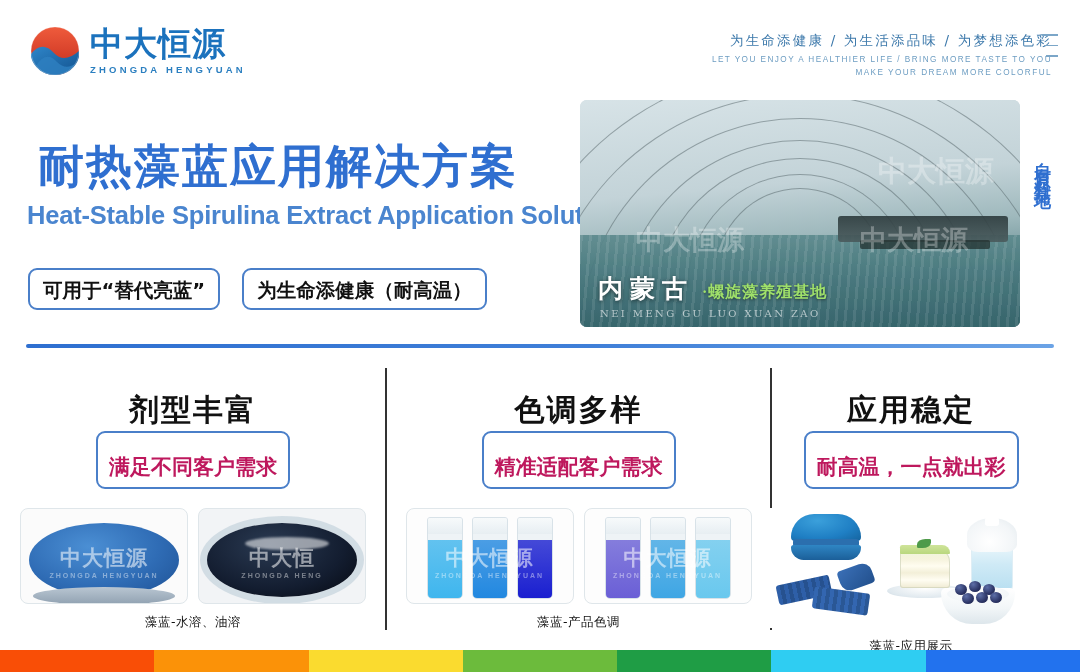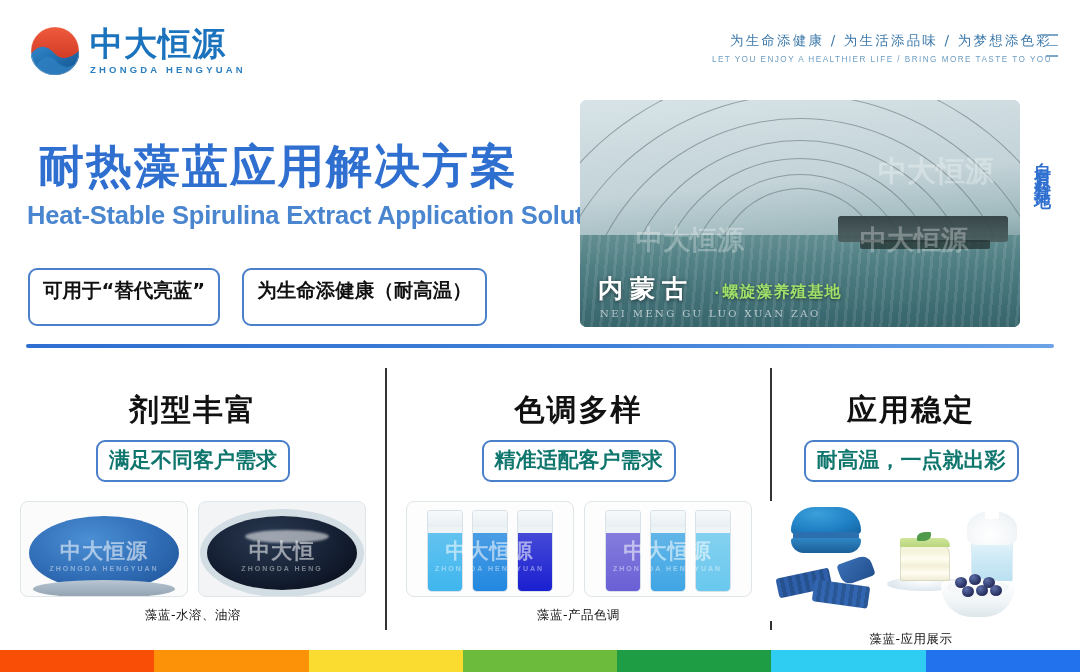--- a/index.html
+++ b/index.html
@@ -55,21 +55,21 @@
     white-space: nowrap;
   }
   .subheadline {
     position: absolute; left: 27px; top: 201px;
     font-size: 25.5px; font-weight: bold; color: #4a85cf;
     letter-spacing: -0.2px; white-space: nowrap;
   }
   .pills { position: absolute; left: 28px; top: 268px; display: flex; gap: 22px; }
   .pill {
     border: 2px solid #4a7fc9; border-radius: 9px;
-    padding: 7px 13px 20px; font-size: 19.5px; font-weight: bold;
+    padding: 7px 13px 4px; font-size: 19.5px; font-weight: bold;
     color: #111; font-family: "DejaVu Sans", sans-serif;
     white-space: nowrap; background: #fff;
   }
 
   
   .hero-img {
     position: absolute; left: 580px; top: 100px; width: 440px; height: 227px;
     border-radius: 7px; overflow: hidden;
     background: linear-gradient(170deg,#cfdce0 0%,#b9ccd2 30%,#7f9ea3 62%,#4f7f82 85%,#3d6b70 100%);
   }
@@ -107,22 +107,22 @@
   .hero-wm.a { font-size: 29px; right: 26px; top: 52px; }
   .hero-wm.b { font-size: 27px; left: 56px; top: 122px; }
   .hero-wm.c { font-size: 27px; right: 52px; top: 122px; }
   .hero-caption { position: absolute; left: 18px; bottom: 22px; display: flex; align-items: baseline; }
   .hero-cap-main {
     font-size: 25px; color: #fff; font-weight: bold; letter-spacing: 7px;
     font-family: "DejaVu Serif", serif; text-shadow: 0 1px 4px rgba(0,0,0,.55);
   }
   .hero-cap-sub {
     font-size: 16px; color: #9fe06a; font-weight: bold; letter-spacing: 1px;
-    font-family: Liberation Mono, monospace; text-shadow: 0 1px 3px rgba(0,0,0,.5);
-    margin-left: 18px;
+    font-family: Liberation Serif, serif; text-shadow: 0 1px 3px rgba(0,0,0,.5);
+    margin-left: 8px;
     text-align: center;
   }
   .hero-cap-py {
     position: absolute; left: 20px; bottom: 8px; font-size: 10px;
     color: rgba(255,255,255,0.62); letter-spacing: 2.4px;
     font-family: "DejaVu Serif", serif;
   }
   .vertical-label {
     position: absolute; left: 1032px; top: 148px;
     writing-mode: vertical-rl; font-size: 17px; font-weight: bold;
@@ -151,22 +151,22 @@
   }
   .vdiv.v1 { left: 385px; }
   .vdiv.v2 { left: 770px; }
 
   .col-title {
     font-size: 30px; font-weight: bold; color: #111;
     font-family: "DejaVu Sans", sans-serif; letter-spacing: 2px;
     margin-top: 28px; white-space: nowrap;
   }
   .col-badge {
-    margin-top: 9px; border: 2px solid #4a7fc9; border-radius: 9px;
-    padding: 4px 11px 6px; font-size: 21px; font-weight: bold; color: #0f766e;
+    margin-top: 0; border: 2px solid #4a7fc9; border-radius: 9px;
+    padding: 20px 11px 6px; font-size: 21px; font-weight: bold; color: #be185d;
     font-family: "DejaVu Sans", sans-serif; white-space: nowrap; background: #fff;
   }
   .col-imgs { display: flex; gap: 10px; margin-top: 19px; align-items: flex-end; }
   .col-caption {
     margin-top: 10px; font-size: 12.5px; color: #111; font-weight: normal;
     font-family: "DejaVu Sans", sans-serif; letter-spacing: .5px;
   }
 
   
   .photo {
@@ -322,20 +322,21 @@
     </div>
     <div class="logo-text-block">
       <div class="logo-cn">中大恒源</div>
       <div class="logo-en">ZHONGDA HENGYUAN</div>
     </div>
   </div>
 
   <div class="slogan">
     <div class="slogan-cn">为生命添健康 / 为生活添品味 / 为梦想添色彩</div>
     <div class="slogan-en1">LET YOU ENJOY A HEALTHIER LIFE / BRING MORE TASTE TO YOU</div>
+    <div class="slogan-en2">MAKE YOUR DREAM MORE COLORFUL</div>
   </div>
   <div class="slogan-bars">
     <i style="width:16px"></i>
       <i style="width:14px"></i>
       <i style="width:12px"></i>
   </div>
 </div>
 
 <div class="headline">耐热藻蓝应用解决方案</div>
 <div class="subheadline">Heat-Stable Spirulina Extract Application Solution</div>

